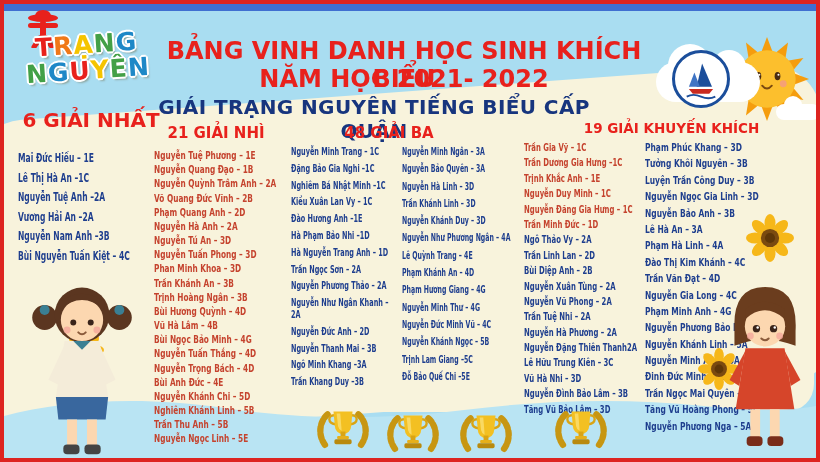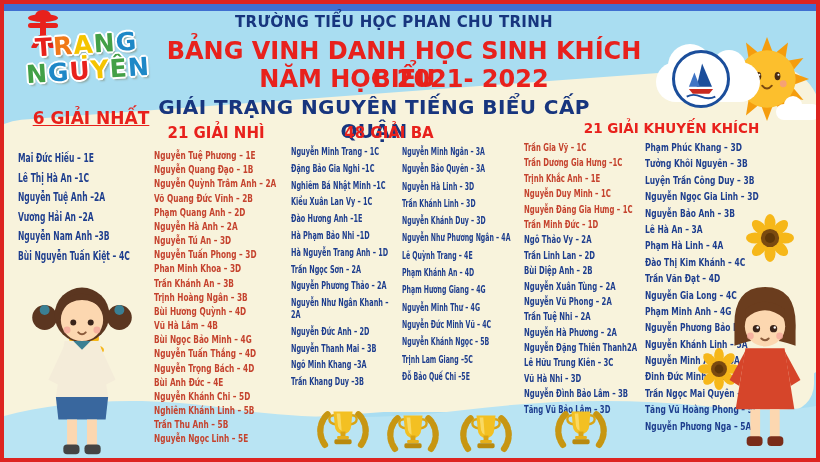--- a/index.html
+++ b/index.html
@@ -12,21 +12,21 @@
           border-radius:28px;z-index:2;}
   .wave{position:absolute;left:0;bottom:0;width:820px;height:72px;z-index:3;}
   
   .hdr{position:absolute;text-align:center;font-weight:800;z-index:5;}
   .school{top:9px;left:180px;width:420px;font-size:15px;color:#17357e;letter-spacing:.3px;}
   .title1{top:33px;left:140px;width:520px;font-size:24px;color:#e8211c;}
   .title2{top:61px;left:140px;width:520px;font-size:24px;color:#e8211c;}
   .subtitle{top:91px;left:140px;width:460px;font-size:20px;color:#17357e;letter-spacing:.4px;}
   
   .colhdr{position:absolute;text-align:center;font-weight:800;color:#e8211c;z-index:5;}
-  .h-first{top:104px;left:12px;width:150px;font-size:17px;text-decoration:underline;}
+  .h-first{top:104px;left:12px;width:150px;font-size:20px;}
   .h-second{top:120px;left:142px;width:140px;font-size:15px;}
   .h-third{top:120px;left:300px;width:170px;font-size:15px;}
   .h-cons{top:116px;left:535px;width:265px;font-size:13.5px;}
   .col-body{position:absolute;z-index:5;transform-origin:0 0;}
   .entry{font-weight:700;line-height:1.18;white-space:nowrap;}
   .b-first{left:14px;top:148px;width:210px;transform:scaleX(.66);}
   .b-first .entry{font-size:11.5px;margin-bottom:6px;}
   .b-second{left:150px;top:145px;width:196px;transform:scaleX(.70);}
   .b-second .entry{font-size:10.5px;margin-bottom:1.8px;}
   .b-third-a{left:287px;top:142px;width:168px;transform:scaleX(.65);}
@@ -92,29 +92,28 @@
           <ellipse cx="20" cy="7.5" rx="4.6" ry="7.5" transform="rotate(225 20 20)"></ellipse>
           <ellipse cx="20" cy="7.5" rx="4.6" ry="7.5" transform="rotate(270 20 20)"></ellipse>
           <ellipse cx="20" cy="7.5" rx="4.6" ry="7.5" transform="rotate(315 20 20)"></ellipse>
         </g>
         <circle cx="20" cy="20" r="7.6" fill="#7a4a10"></circle>
         <circle cx="20" cy="20" r="4.2" fill="#5d3608"></circle>
       </symbol>
     </defs>
   </svg>
 
-  <div class="hdr school">TRƯỜNG TIỂU HỌC PHAN CHU TRINH</div>
   <div class="hdr title1">BẢNG VINH DANH HỌC SINH KHÍCH BIỂU</div>
   <div class="hdr title2">NĂM HỌC 2021- 2022</div>
   <div class="hdr subtitle">GIÁI TRẠNG NGUYÊN TIẾNG BIỂU CẤP QUẬN</div>
 
   <div class="colhdr h-first">6 GIẢI NHẤT</div>
   <div class="colhdr h-second">21 GIẢI NHÌ</div>
   <div class="colhdr h-third">48 GIẢI BA</div>
-  <div class="colhdr h-cons">21 GIẢI KHUYẾN KHÍCH</div>
+  <div class="colhdr h-cons">19 GIẢI KHUYẾN KHÍCH</div>
 
   <div class="col-body b-first">
       <div class="entry" style="color: rgb(30, 62, 142);">Mai Đức Hiếu – 1E</div>
       <div class="entry" style="color: rgb(30, 62, 142);">Lê Thị Hà An –1C</div>
       <div class="entry" style="color: rgb(30, 62, 142);">Nguyễn Tuệ Anh –2A</div>
       <div class="entry" style="color: rgb(30, 62, 142);">Vương Hải An –2A</div>
       <div class="entry" style="color: rgb(30, 62, 142);">Nguyễn Nam Anh –3B</div>
       <div class="entry" style="color: rgb(30, 62, 142);">Bùi Nguyễn Tuấn Kiệt – 4C</div>
     </div>
   <div class="col-body b-second">

